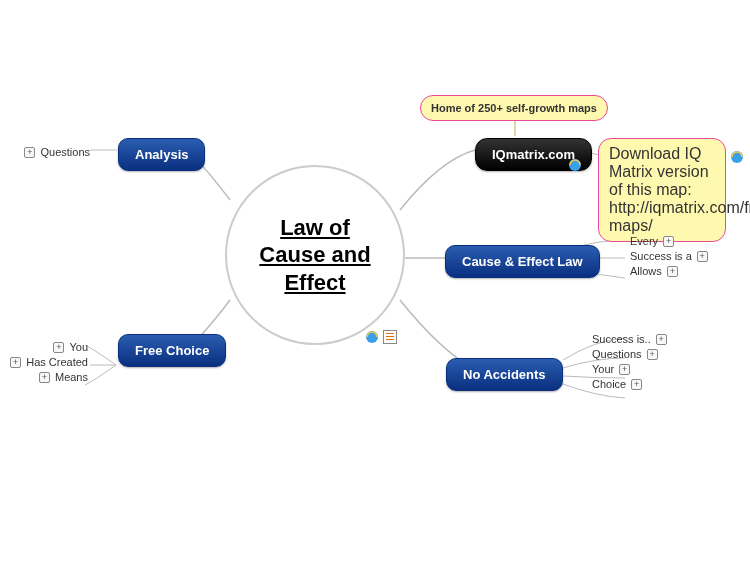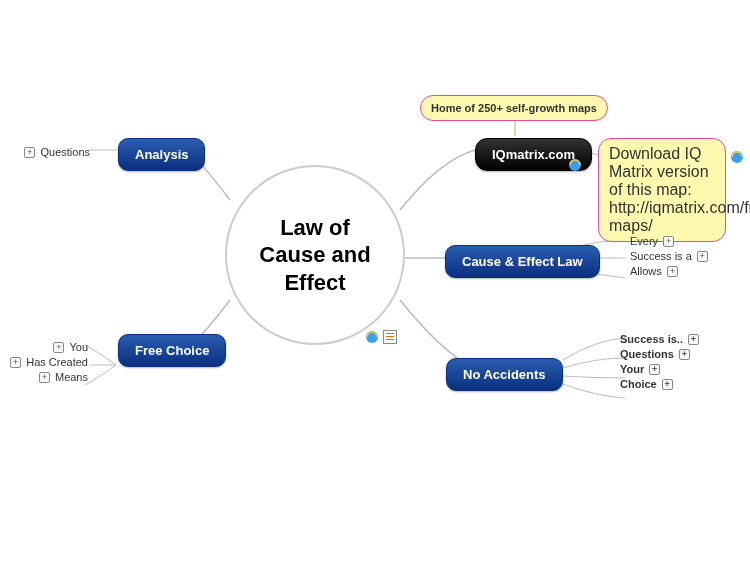--- a/index.html
+++ b/index.html
@@ -137,21 +137,21 @@
   <path d="M 573 258 L 625 258" stroke="#bbb" stroke-width="1" fill="none"></path>
   <path d="M 573 268 Q 600 276, 625 278" stroke="#bbb" stroke-width="1" fill="none"></path>
   <path d="M 563 360 Q 595 340, 625 338" stroke="#bbb" stroke-width="1" fill="none"></path>
   <path d="M 563 368 Q 595 358, 625 358" stroke="#bbb" stroke-width="1" fill="none"></path>
   <path d="M 563 376 Q 595 378, 625 378" stroke="#bbb" stroke-width="1" fill="none"></path>
   <path d="M 563 384 Q 595 396, 625 398" stroke="#bbb" stroke-width="1" fill="none"></path>
   <path d="M 559 150 Q 580 150, 600 155" stroke="#bbb" stroke-width="1" fill="none"></path>
   <path d="M 515 136 L 515 120" stroke="#c0b050" stroke-width="1" fill="none"></path>
 </svg>
 
-<div class="center-node" style="left:225px; top:165px;">
+<div class="center-node" style="left:225px; top:165px;text-decoration:underline;">
   <span>Law of Cause and Effect</span>
 </div>
 <div class="center-icons" style="left:365px; top:330px;">
   <span class="ie-icon">
     <svg viewBox="0 0 14 14">
         <circle cx="7" cy="7" r="6" fill="#3aa0e8"></circle>
         <path d="M2 7 A5 5 0 0 1 12 7" stroke="#f7c948" stroke-width="1.5" fill="none"></path>
       </svg>
   </span>
   <span class="note-icon"></span>
@@ -223,21 +223,21 @@
   </div>
   <div class="row">
     <span>Allows</span>
     <span class="expand">+</span>
   </div>
 </div>
 
 <div class="node blue" style="left:446px; top:358px;">
   <span>No Accidents</span>
 </div>
-<div class="sublist" style="left:620px; top:330px;font-weight:bold;">
+<div class="sublist" style="left:592px; top:330px;">
   <div class="row">
     <span>Success is..</span>
     <span class="expand">+</span>
   </div>
   <div class="row">
     <span>Questions</span>
     <span class="expand">+</span>
   </div>
   <div class="row">
     <span>Your</span>

